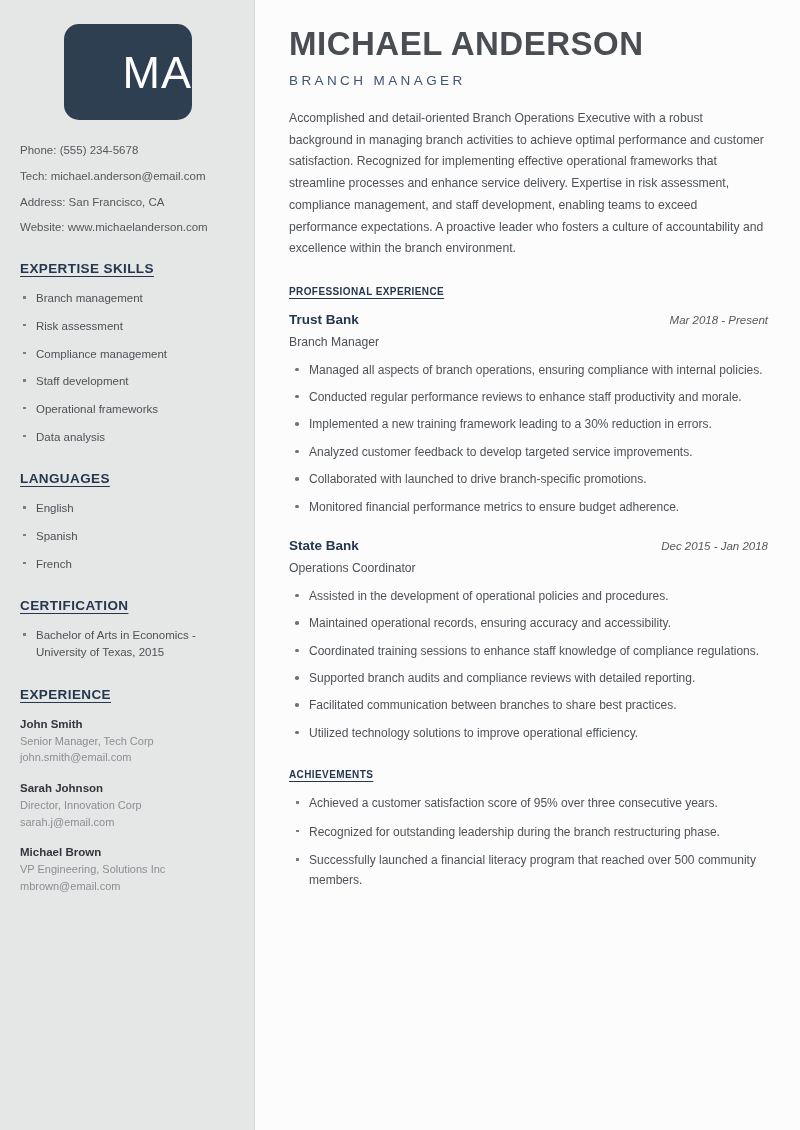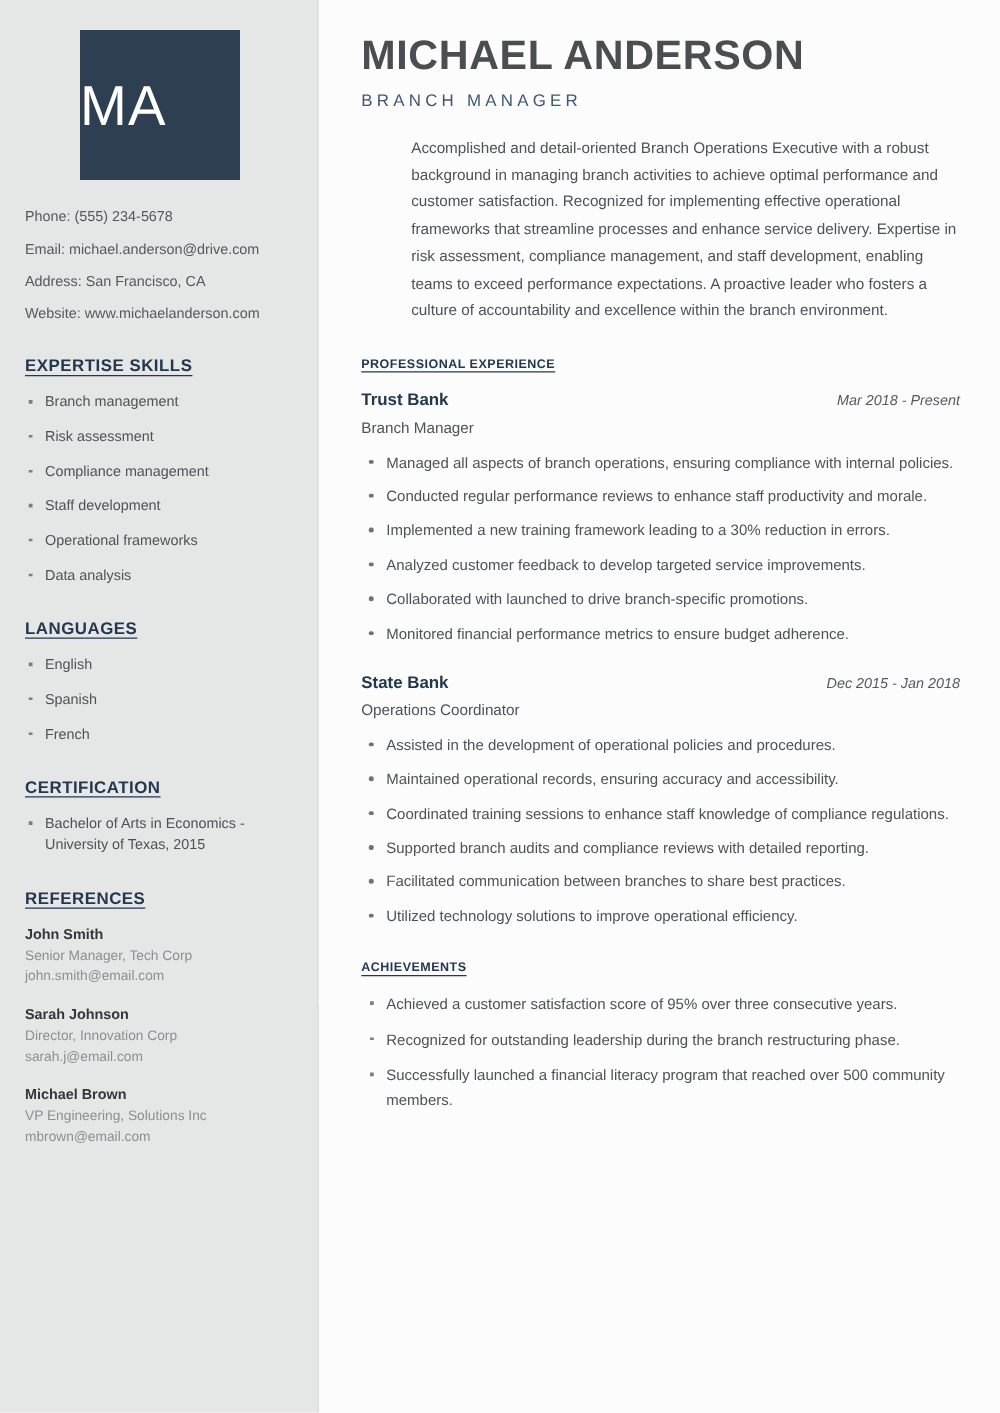--- a/index.html
+++ b/index.html
@@ -26,26 +26,27 @@
     width: 255px;
     min-width: 255px;
     height: 1130px;
     background: #e5e6e6;
     border-right: 1px solid #d8d9da;
     box-sizing: border-box;
     padding: 24px 20px 0 20px;
   }
   .avatar {
     width: 128px;
-    height: 120px;
+    height: 96px;
     background: #2e3f52;
     margin: 0 auto 0 44px;
     display: flex;
     align-items: center;
-    justify-content: flex-start;
+    justify-content: flex-end;
+    border-radius: 15px;
   }
   .avatar-initials {
     color: #ffffff;
     font-size: 45px;
     font-weight: 400;
     letter-spacing: 1px;
     line-height: 1;
   }
   .contact-block {
     margin-top: 24px;
@@ -126,21 +127,20 @@
     letter-spacing: 3.4px;
     margin-top: 10px;
     margin-bottom: 0;
   }
   .summary {
     font-size: 12.2px;
     color: #4e5257;
     line-height: 1.78;
     margin-top: 20px;
     text-align: left;
-    margin-left: 40px;
   }
   .main-heading {
     font-size: 10px;
     font-weight: bold;
     color: #24374e;
     letter-spacing: 0.4px;
     text-decoration: underline;
     text-underline-offset: 3px;
     margin-top: 26px;
     margin-bottom: 14px;
@@ -212,21 +212,21 @@
 <div class="page">
 
   <aside class="sidebar">
 
     <div class="avatar">
       <span class="avatar-initials">MA</span>
     </div>
 
     <div class="contact-block">
       <div class="contact-line">Phone: (555) 234-5678</div>
-      <div class="contact-line">Email: michael.anderson@drive.com</div>
+      <div class="contact-line">Tech: michael.anderson@email.com</div>
       <div class="contact-line">Address: San Francisco, CA</div>
       <div class="contact-line">Website: www.michaelanderson.com</div>
     </div>
 
     <div class="side-heading">EXPERTISE SKILLS</div>
     <ul class="side-list">
       <li>Branch management</li>
       <li>Risk assessment</li>
       <li>Compliance management</li>
       <li>Staff development</li>
@@ -239,21 +239,21 @@
       <li>English</li>
       <li>Spanish</li>
       <li>French</li>
     </ul>
 
     <div class="side-heading">CERTIFICATION</div>
     <ul class="side-list">
       <li>Bachelor of Arts in Economics - University of Texas, 2015</li>
     </ul>
 
-    <div class="side-heading">REFERENCES</div>
+    <div class="side-heading">EXPERIENCE</div>
 
     <div class="ref-item">
       <div class="ref-name">John Smith</div>
       <div class="ref-detail">Senior Manager, Tech Corp</div>
       <div class="ref-detail">john.smith@email.com</div>
     </div>
     <div class="ref-item">
       <div class="ref-name">Sarah Johnson</div>
       <div class="ref-detail">Director, Innovation Corp</div>
       <div class="ref-detail">sarah.j@email.com</div>

